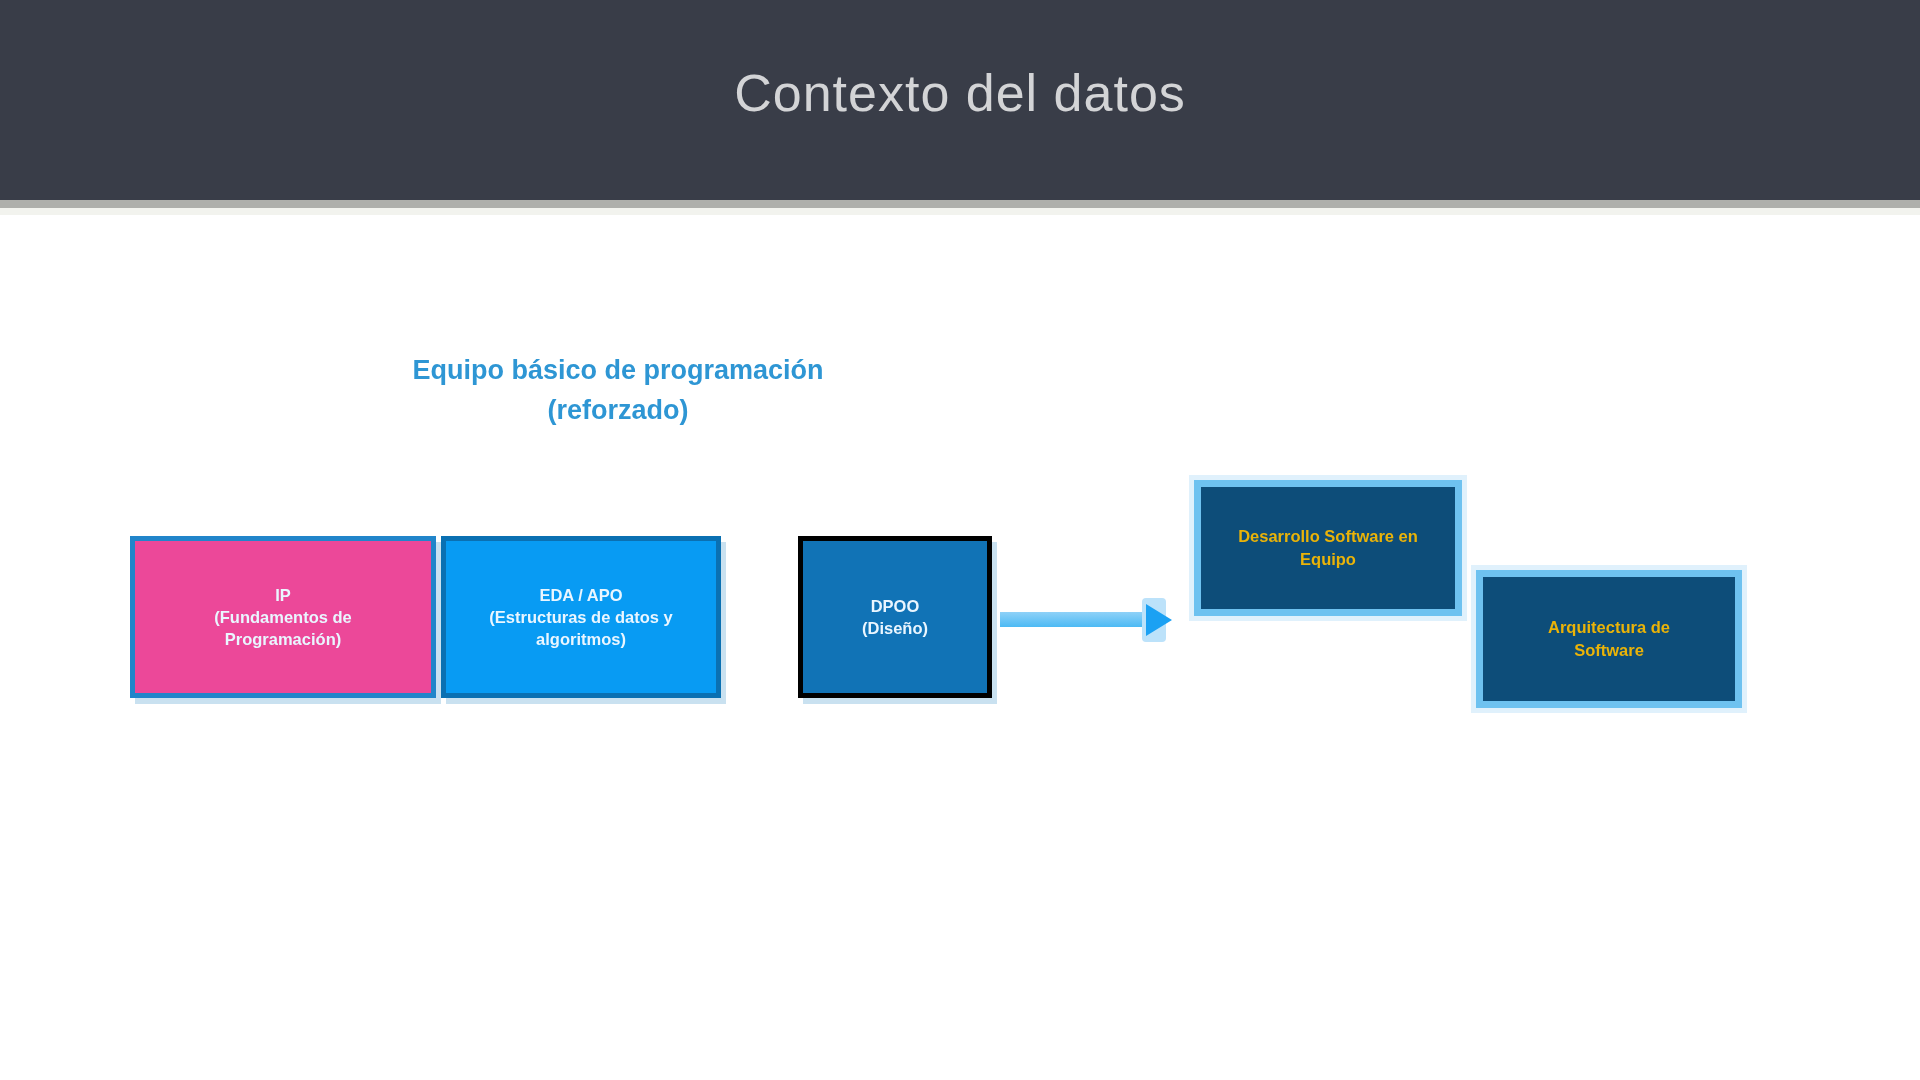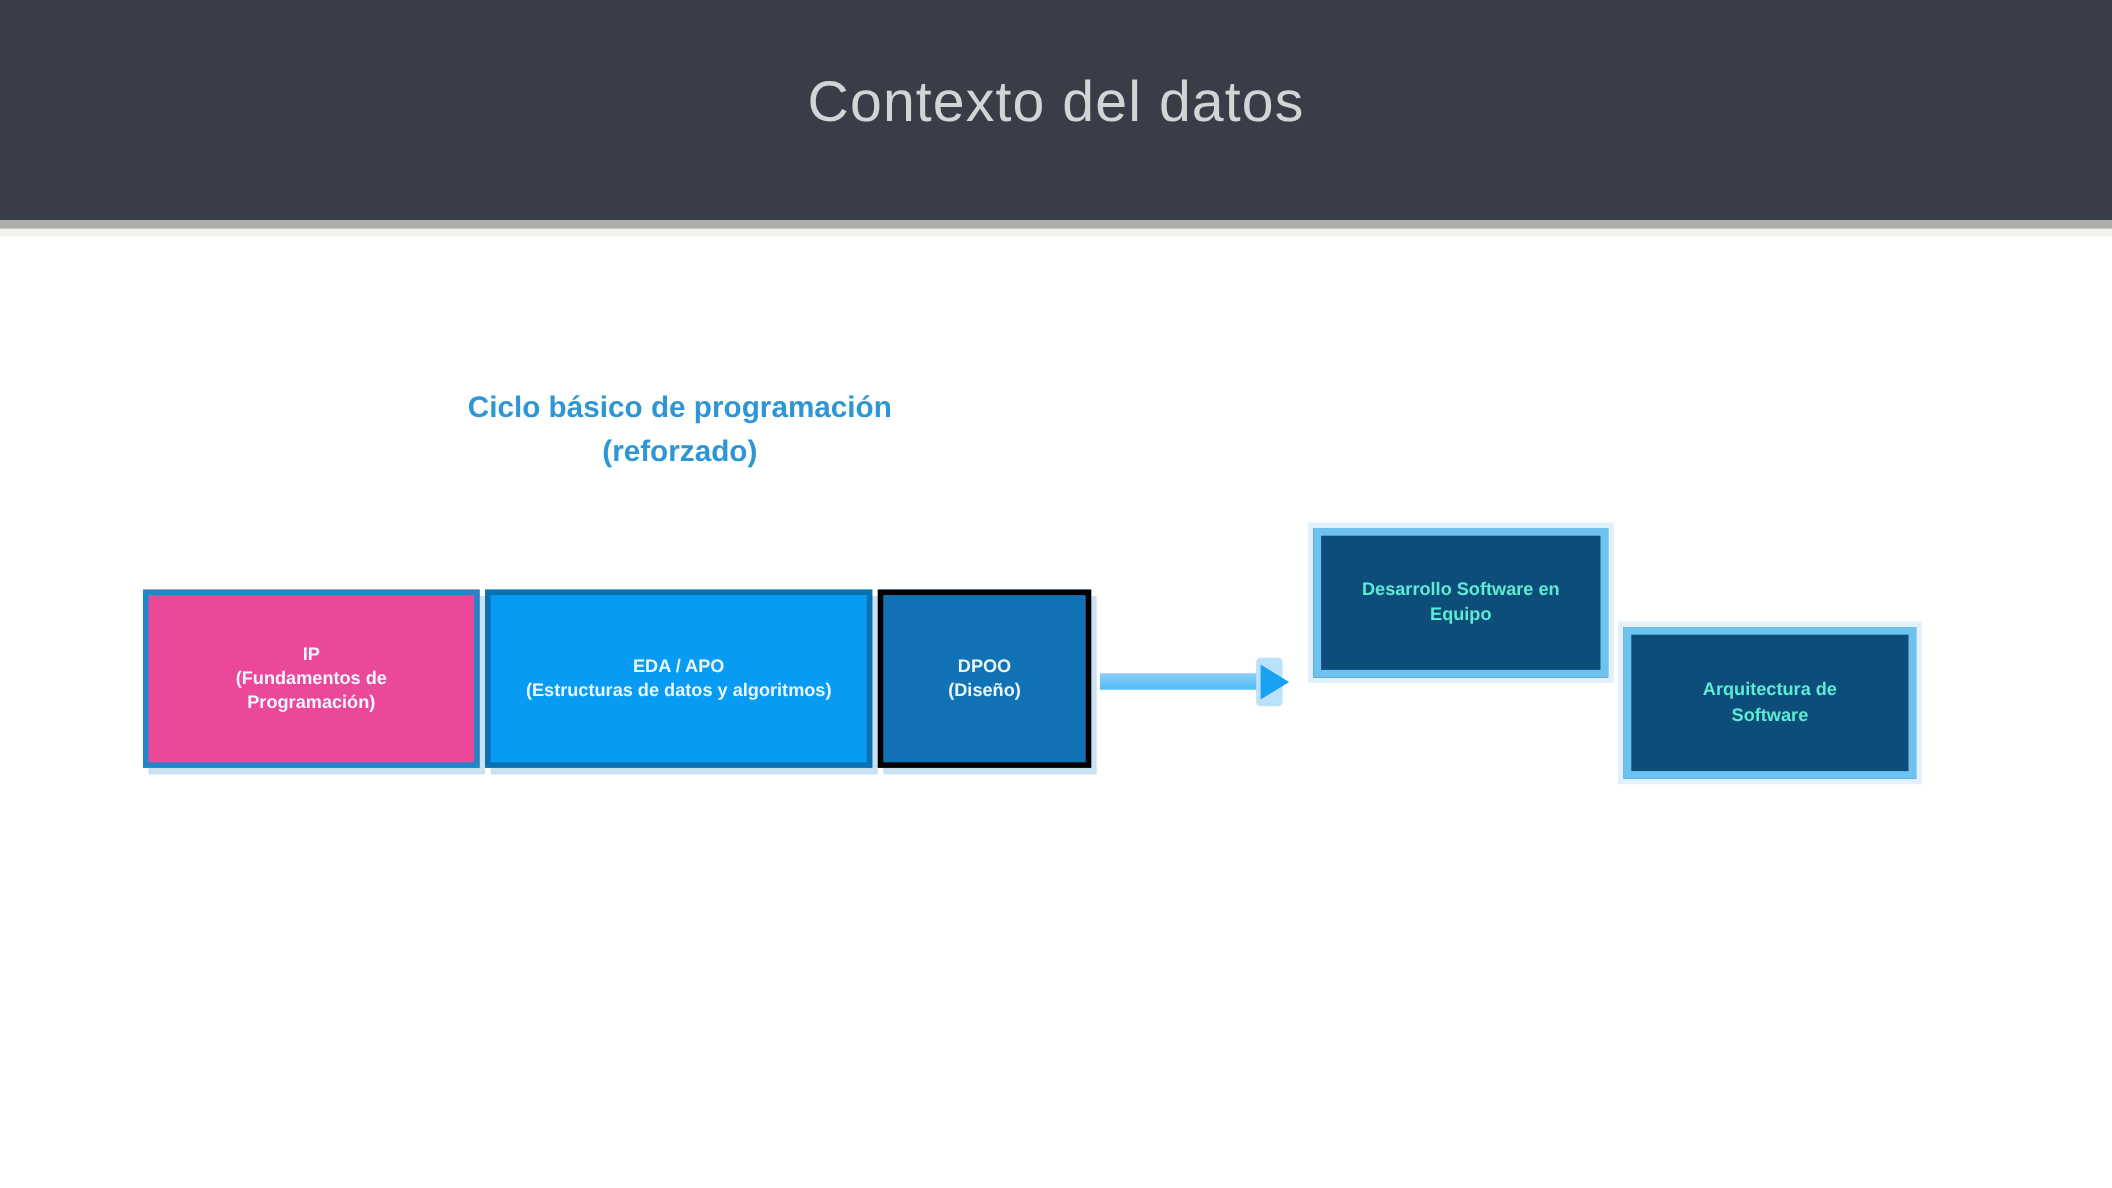--- a/index.html
+++ b/index.html
@@ -76,21 +76,21 @@
     line-height: 22px;
     box-shadow: 5px 6px 0 #c9e1f0;
   }
   .box-ip {
     left: 130px; width: 306px;
     background: #ec4899;
     border: 5px solid #2185ca;
     padding: 0 55px;
   }
   .box-eda {
-    left: 441px; width: 352px;
+    left: 441px; width: 280px;
     background: #089bf3;
     border: 5px solid #0a70b2;
     padding: 0 28px;
   }
   .box-dpoo {
     left: 798px; width: 194px;
     background: #1173b6;
     border: 5px solid #000000;
     padding: 0 14px;
   }
@@ -122,21 +122,21 @@
   .next-box {
     position: absolute;
     box-sizing: border-box;
     background: #0d4d79;
     border: 7px solid #6ec2f0;
     box-shadow: 0 0 0 5px #e0f1fc;
     display: flex;
     align-items: center;
     justify-content: center;
     text-align: center;
-    color: #5eead4;
+    color: #eab308;
     font-size: 16.5px;
     font-weight: 600;
     line-height: 23px;
     padding: 0 30px;
   }
   .box-dse  { left: 1194px; top: 480px; width: 268px; height: 136px; }
   .box-st   { left: 1194px; top: 626px; width: 268px; height: 136px; }
   .box-arq  { left: 1476px; top: 558px; width: 266px; height: 138px; margin-top: 12px; }
 </style>
 </head>
@@ -144,21 +144,21 @@
 
 <div class="canvas">
 
   <div class="slide-header">
     <div class="slide-title">Contexto del datos</div>
   </div>
   <div class="header-divider"></div>
   <div class="header-divider-2"></div>
 
   <div class="section-heading heading-left">
-    <div>Ciclo básico de programación</div>
+    <div>Equipo básico de programación</div>
     <div>(reforzado)</div>
   </div>
 
 
   <div class="course-box box-ip">
     <div>IP</div>
     <div>(Fundamentos de Programación)</div>
   </div>
 
   <div class="course-box box-eda">

